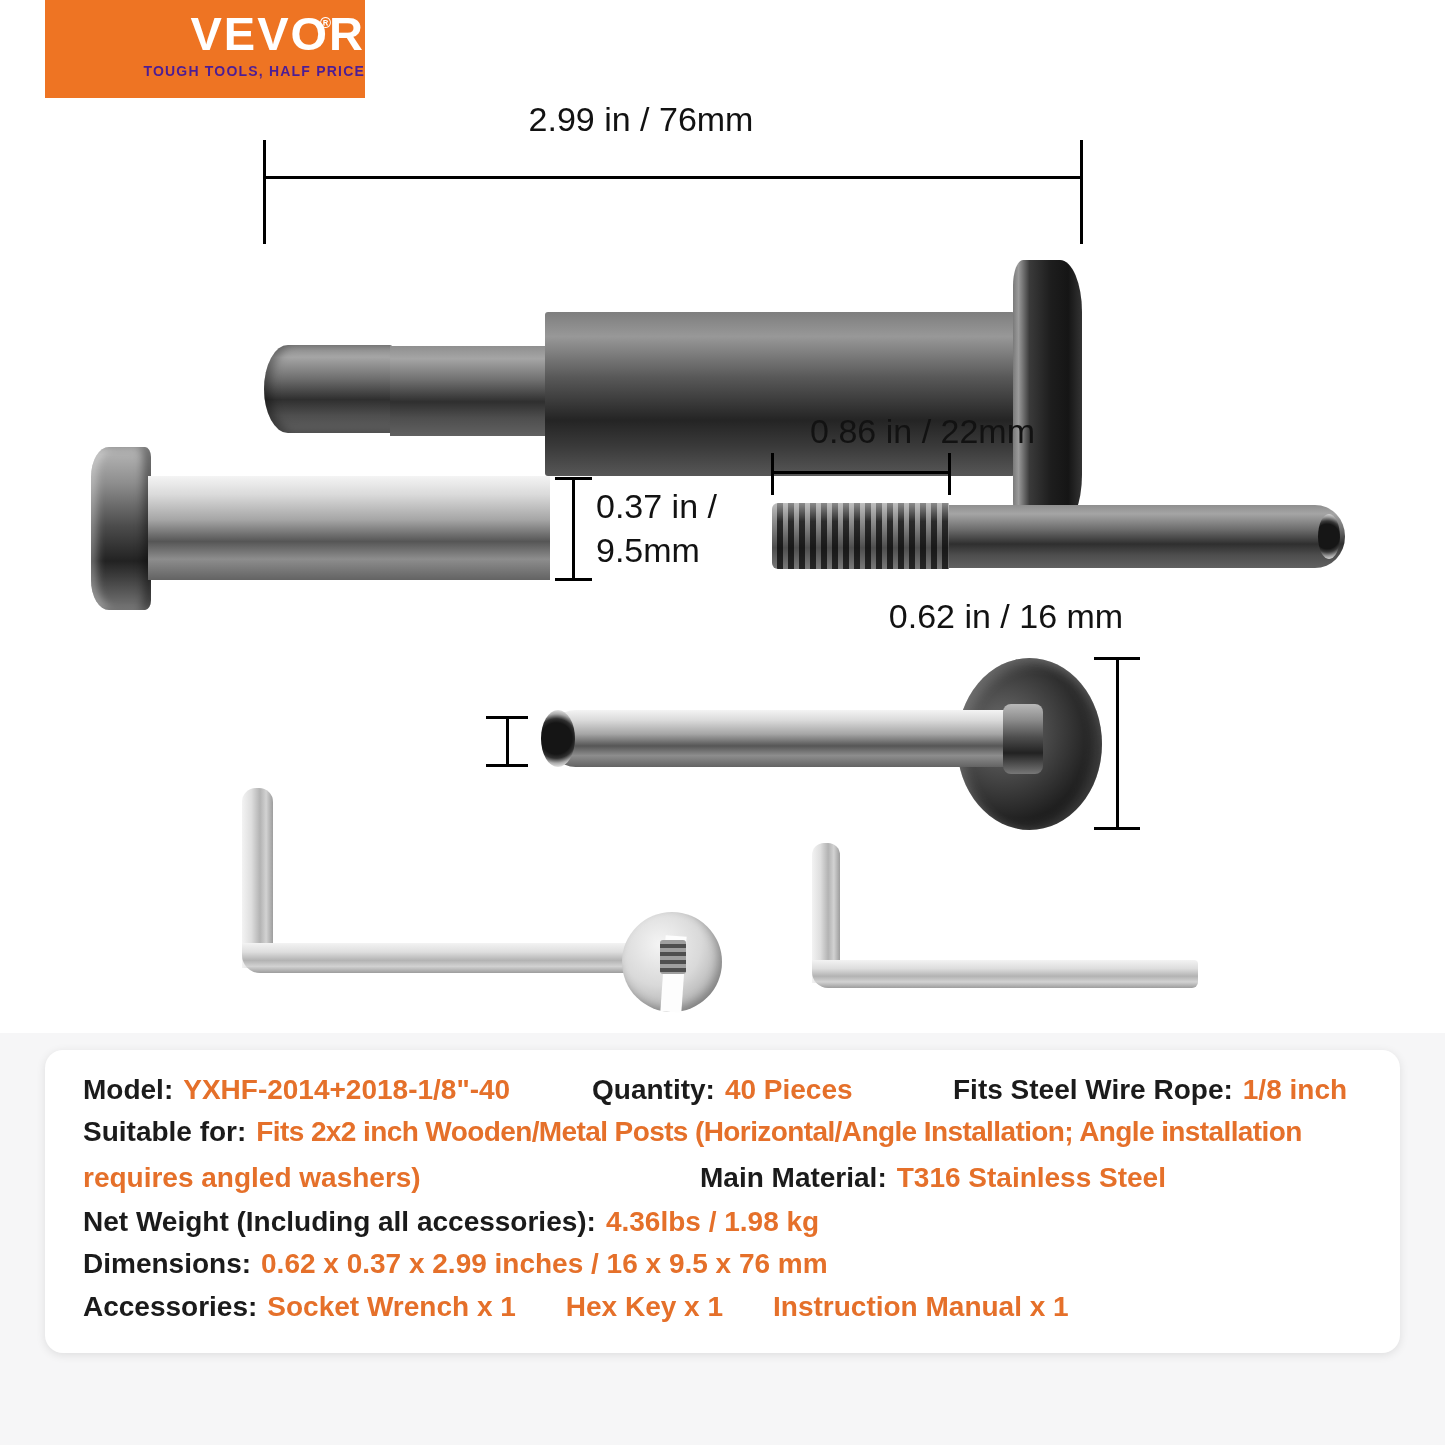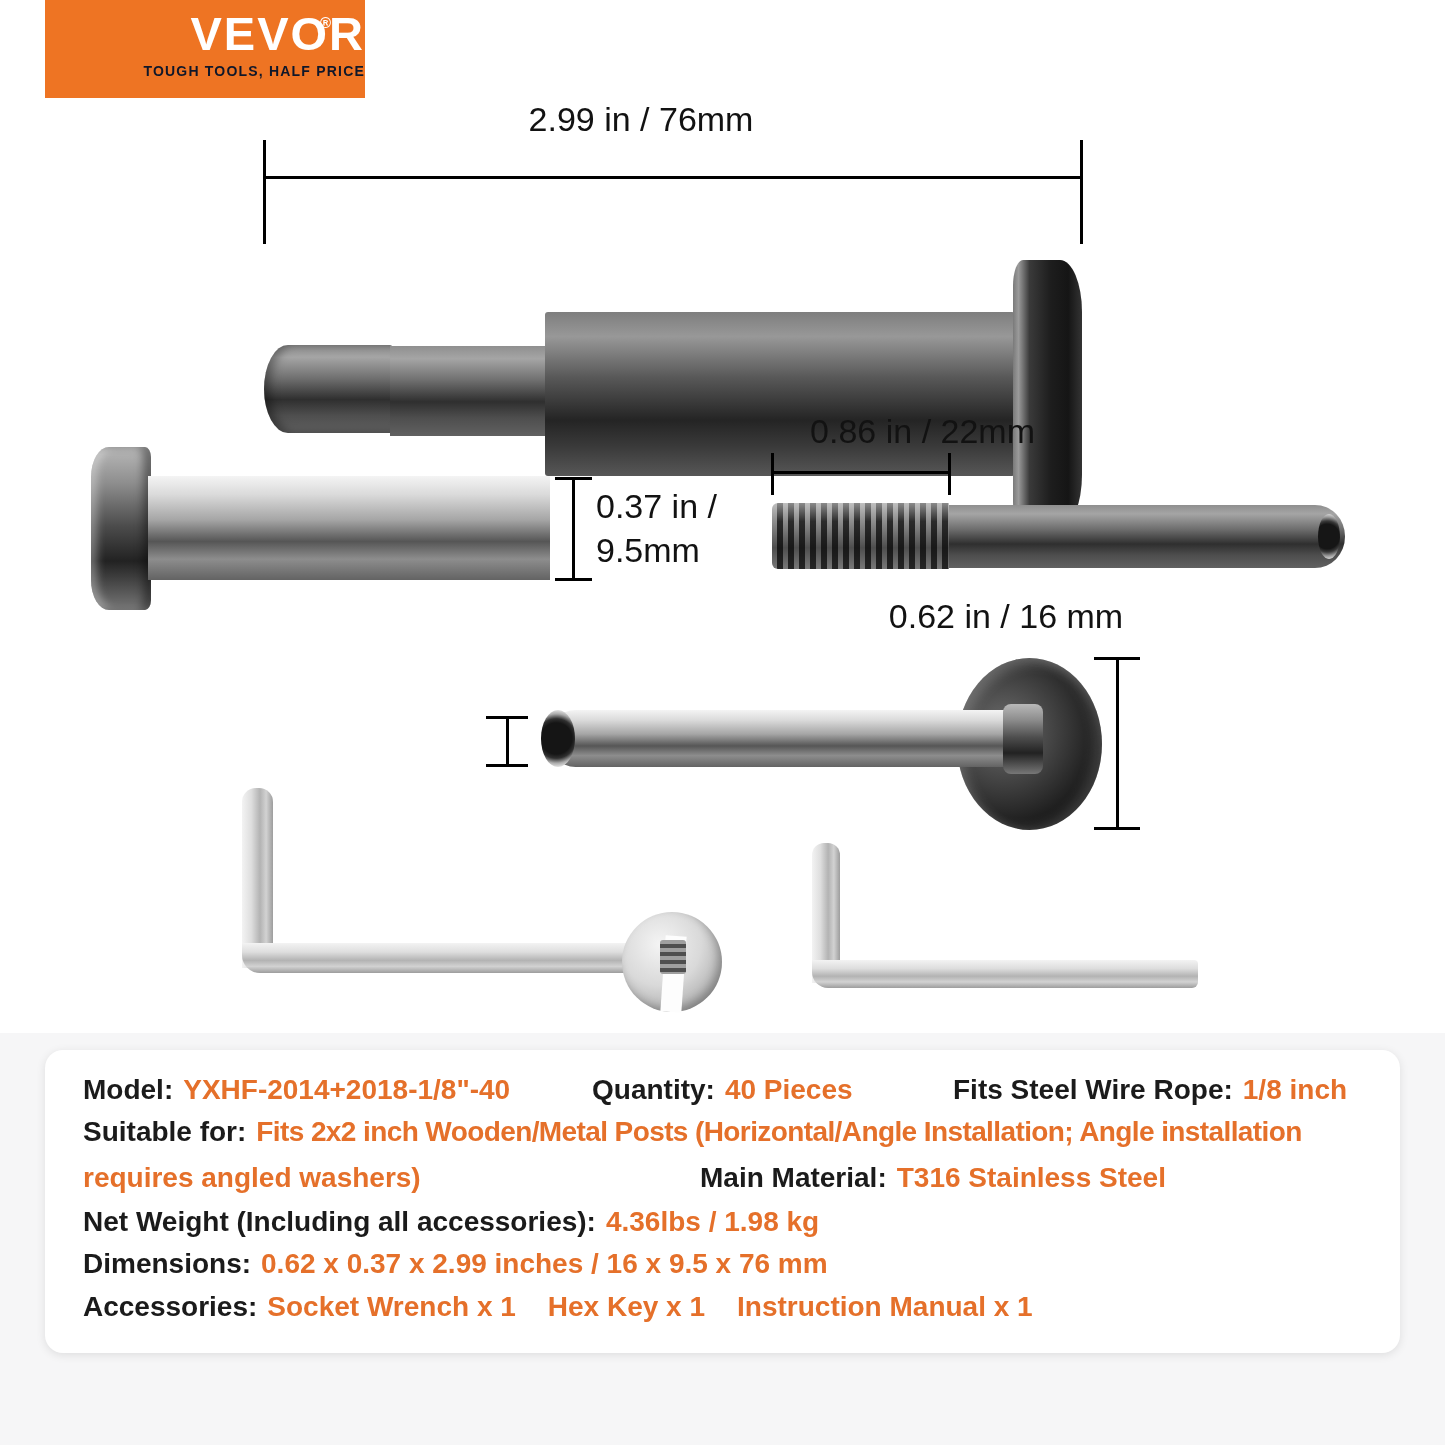--- a/index.html
+++ b/index.html
@@ -5,21 +5,21 @@
   html,body{margin:0;padding:0;background:#fff;}
   .stage{position:relative;width:1445px;height:1445px;background:#ffffff;overflow:hidden;
          font-family:"Liberation Sans",sans-serif;}
   .abs{position:absolute;}
 
   
   .logo{left:45px;top:0;width:320px;height:98px;background:#ee7423;text-align:right;}
   .logo-name{position:absolute;left:0;right:0;top:10px;color:#fff;font-weight:bold;
              font-size:47px;letter-spacing:2px;line-height:48px;}
   .logo-reg{position:absolute;right:34px;top:14px;color:#fff;font-size:15px;font-weight:bold;}
-  .logo-tag{position:absolute;left:0;right:0;top:63px;color:#0f172a;font-weight:bold;
+  .logo-tag{position:absolute;left:0;right:0;top:63px;color:#4c1d95;font-weight:bold;
             font-size:14px;letter-spacing:1.2px;}
 
   
   .dim-text{color:#121212;font-size:34px;white-space:nowrap;}
   .dline{background:#000;}
 
   
   .gun-light{background:linear-gradient(180deg,#8f8f8f 0%,#a5a5a5 14%,#6f6f6f 38%,#2f2f2f 62%,#4e4e4e 80%,#616161 100%);}
   .gun-body{background:linear-gradient(180deg,#7e7e7e 0%,#989898 15%,#585858 40%,#242424 66%,#3a3a3a 82%,#575757 100%);}
   .gun-flange{background:linear-gradient(90deg,#7a7a7a 0,#9a9a9a 8%,#3a3a3a 24%,#1d1d1d 55%,#151515 80%,#333 100%),
@@ -35,21 +35,21 @@
 
   
   .bottom-band{left:0;top:1033px;width:1445px;height:412px;background:#f6f6f7;}
   .panel{left:45px;top:1050px;width:1355px;height:303px;background:#fff;border-radius:18px;
          box-shadow:0 2px 10px rgba(0,0,0,.10);}
   .spec-row{position:absolute;left:38px;right:20px;height:30px;font-size:28px;font-weight:bold;
             color:#1b1b1b;white-space:nowrap;line-height:30px;}
   .ov{color:#e5702a;}
   .ml{margin-left:10px;}
   .squeeze{letter-spacing:-0.6px;}
-  .gap50{margin-left:32px;}
+  .gap50{margin-left:50px;}
 </style>
 </head>
 <body>
 
 <div class="stage">
 
   <div class="abs logo">
     <div class="logo-name">VEVOR</div>
     <div class="logo-reg">®</div>
     <div class="logo-tag">TOUGH TOOLS, HALF PRICE</div>

